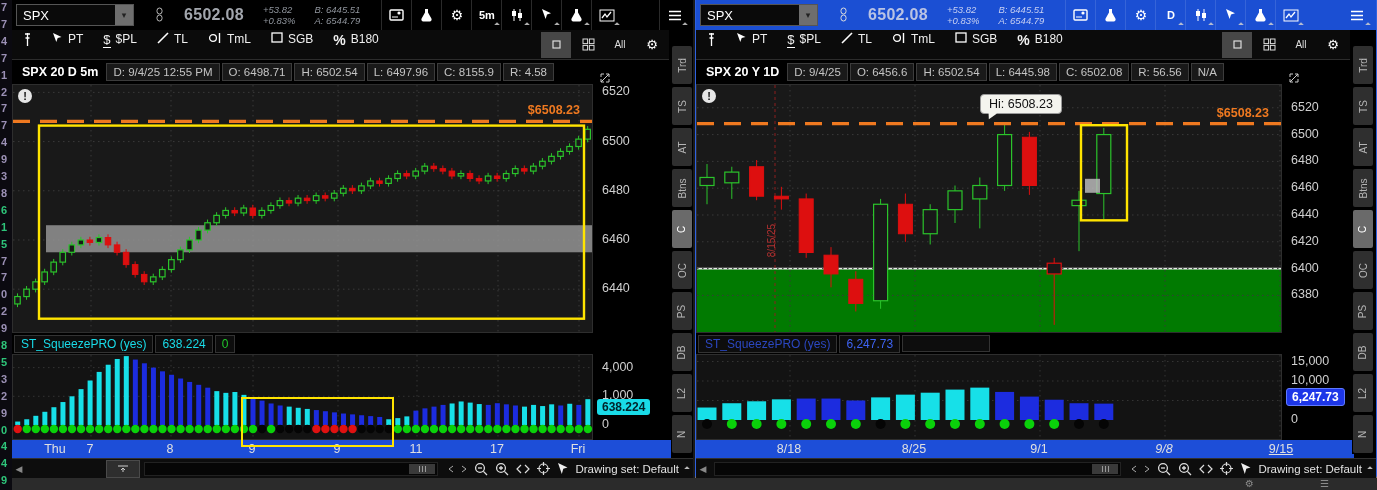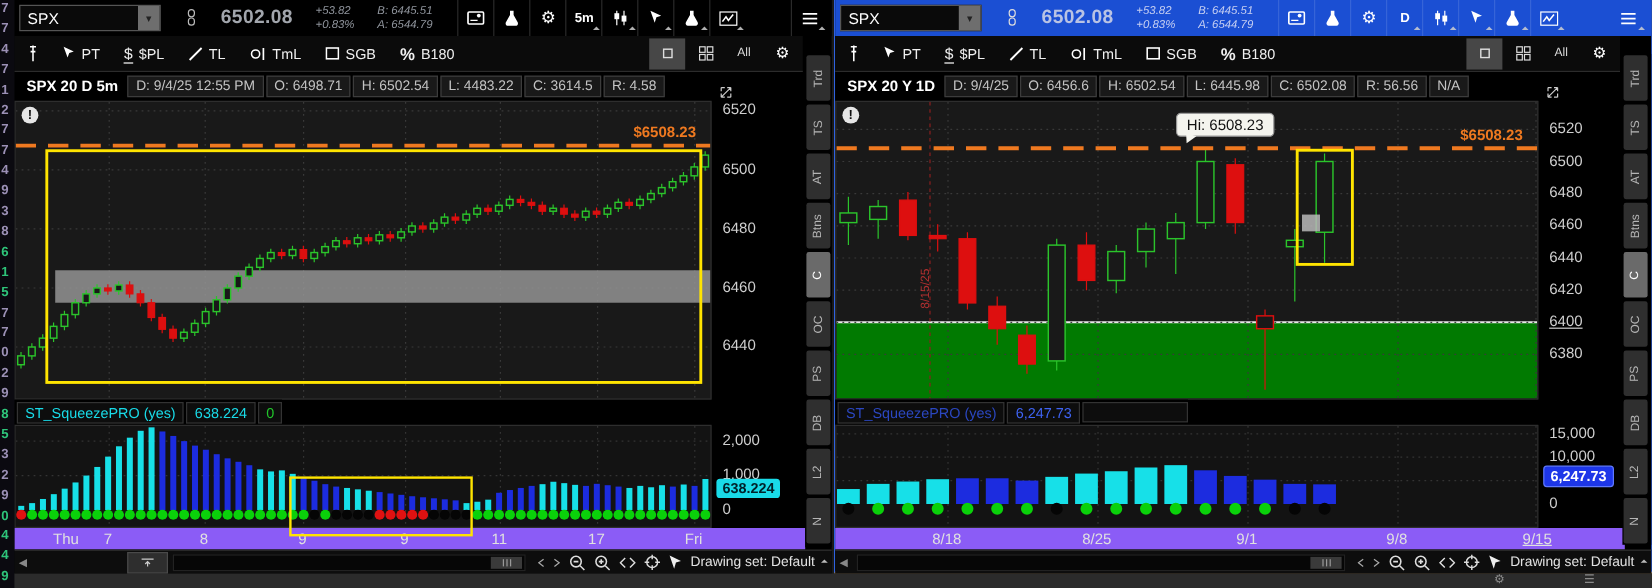--- a/index.html
+++ b/index.html
@@ -36,21 +36,21 @@
   #panel-left .hbtn { border-left:1px solid #2a2a2a; }
   .hbtn.last { margin-left:auto; border-left:none; }
   .hbtn .caret { position:absolute; right:2px; bottom:3px; width:0; height:0; border-left:4px solid transparent; border-top:4px solid #cfcfcf; transform:rotate(-45deg); opacity:.85; }
   .tficon { font-size:11px; font-weight:bold; color:#fff; }
   .sym-uni { font-family:"DejaVu Sans", sans-serif; font-size:14px; color:#fff; }
 
   
   .ctoolbar { position:absolute; left:0; top:30px; height:30px; background:#0b0b0b; border-bottom:1px solid #2c2c2c;
               display:flex; align-items:center; gap:2px; padding:0 2px; }
   #panel-left  .ctoolbar { right:24px; } #panel-right .ctoolbar { right:26px; }
-  .tbtn { display:flex; align-items:center; gap:5px; height:26px; padding:0 9px; color:#f0f0f0; font-size:12px; cursor:pointer; }
+  .tbtn { display:flex; align-items:flex-start; gap:5px; height:26px; padding:0 9px; color:#f0f0f0; font-size:12px; cursor:pointer; }
   .tbtn .ticon { display:flex; align-items:center; }
   .tb-right { margin-left:auto; display:flex; align-items:center; gap:2px; }
   .sqbtn { width:30px; height:26px; display:flex; align-items:center; justify-content:center; cursor:pointer; }
   .sqbtn.lit { background:#474747; }
   .alltxt { font-size:10px; color:#ddd; }
 
   
   .ctitle { position:absolute; left:0; top:60px; height:24px; display:flex; align-items:center; gap:2px; padding-left:4px; background:#000; }
   .tseg { font-size:11.5px; color:#c4c4c4; background:#191919; border:1px solid #3c3c3c; padding:2px 6px; white-space:nowrap; }
   .tseg.first { background:none; border:none; color:#fff; font-weight:bold; font-size:12.5px; }
@@ -79,21 +79,21 @@
   #panel-left  .volwrap { left:0; width:581px; }
   #panel-right .volwrap { left:0; width:586px; }
   .axis-vol { position:absolute; top:354px; height:86px; background:#000; }
   #panel-left  .axis-vol { left:583px; width:76px; }
   #panel-right .axis-vol { left:588px; width:68px; }
   .axis-vol span.tick { position:absolute; left:7px; font-size:12.5px; color:#cfcfcf; }
   .valbox { position:absolute; left:2px; font-size:12px; font-weight:bold; padding:1px 5px; border-radius:3px; white-space:nowrap; }
   #panel-left  .valbox { background:#19dbe8; color:#00222a; }
   #panel-right .valbox { background:#1d36e8; color:#fff; border:1px solid #5f79ff; }
 
-  .xrow { position:absolute; left:0; top:440px; height:18px; background:#8b5cf6; }
+  .xrow { position:absolute; left:0; top:440px; height:18px; background:#1d4ed8; }
   .xrow span { position:absolute; top:2px; transform:translateX(-50%); font-size:12.5px; color:#e0e0e0; }
 
   
   #left-vol-rect { position:absolute; left:229px; top:397px; width:153px; height:50px; border:2px solid #ffe400; z-index:6; }
 
   
   .tooltip { position:absolute; left:283px; top:9px; background:#f4f4ee; color:#111; font-size:12.5px; padding:2px 8px;
              border-radius:4px; border:1px solid #999; z-index:5; white-space:nowrap; }
   .tooltip:after { content:""; position:absolute; left:6px; bottom:-7px; width:0; height:0;
                    border-left:3px solid transparent; border-right:6px solid transparent; border-top:8px solid #f4f4ee; transform:rotate(18deg); }
@@ -306,22 +306,22 @@
             <span class="sym-uni" style="font-size:13px;">⚙</span>
           </span>
       </span>
     </div>
 
     <div class="ctitle" id="title-left">
         <span class="tseg first">SPX 20 D 5m</span>
         <span class="tseg">D: 9/4/25 12:55 PM</span>
         <span class="tseg">O: 6498.71</span>
         <span class="tseg">H: 6502.54</span>
-        <span class="tseg">L: 4483.22</span>
-        <span class="tseg">C: 3614.5</span>
+        <span class="tseg">L: 6497.96</span>
+        <span class="tseg">C: 8155.9</span>
         <span class="tseg">R: 4.58</span>
       </div>
 
     <div class="plotwrap">
       <span class="warnicon">!</span>
       <svg id="svg-left-main" width="579" height="247" viewBox="0 0 579 247">
           <line x1="0" y1="204.18" x2="579" y2="204.18" stroke="#3a3a3a" stroke-width="1" stroke-dasharray="1.5,3.5"></line>
           <line x1="0" y1="154.98" x2="579" y2="154.98" stroke="#3a3a3a" stroke-width="1" stroke-dasharray="1.5,3.5"></line>
           <line x1="0" y1="105.78" x2="579" y2="105.78" stroke="#3a3a3a" stroke-width="1" stroke-dasharray="1.5,3.5"></line>
           <line x1="0" y1="56.58" x2="579" y2="56.58" stroke="#3a3a3a" stroke-width="1" stroke-dasharray="1.5,3.5"></line>
@@ -621,21 +621,21 @@
           <circle cx="538.6500000000001" cy="74" r="4.2" fill="#0ad10a"></circle>
           <circle cx="547.7" cy="74" r="4.2" fill="#0ad10a"></circle>
           <circle cx="556.7500000000001" cy="74" r="4.2" fill="#0ad10a"></circle>
           <circle cx="565.8000000000001" cy="74" r="4.2" fill="#0ad10a"></circle>
           <circle cx="574.8500000000001" cy="74" r="4.2" fill="#0ad10a"></circle>
         </svg>
     </div>
     <div class="axis-vol" id="axis-left-vol">
         <span class="tick" style="top: 63px;">0</span>
         <span class="tick" style="top: 34.3px;">1,000</span>
-        <span class="tick" style="top: 5.6px;">2,000</span>
+        <span class="tick" style="top: 5.6px;">4,000</span>
         <span class="valbox" style="top: 45px;">638.224</span>
       </div>
     <div class="xrow" id="xlabels-left" style="width:659px;">
         <span style="left: 43px;">Thu</span>
         <span style="left: 78px;">7</span>
         <span style="left: 158px;">8</span>
         <span style="left: 240px;">9</span>
         <span style="left: 325px;">9</span>
         <span style="left: 404px;">11</span>
         <span style="left: 485px;">17</span>
@@ -954,21 +954,21 @@
           <rect x="384" y="40.2" width="46" height="95.14" fill="none" stroke="#ffe400" stroke-width="2.4"></rect>
         </svg>
       <span class="tooltip" id="hi-tooltip">Hi: 6508.23</span>
       <span class="vline-label">8/15/25</span>
     </div>
     <div class="axis-main" id="axis-right-main">
       <span class="crossicon"><svg width="12" height="12" viewBox="0 0 12 12">
             <path d="M2 10L10 2M2 2l3 0M2 2l0 3M10 10l-3 0M10 10l0-3M2 10l3 0M2 10l0-3M10 2l-3 0M10 2l0 3" stroke="#ccc"></path>
           </svg></span>
     <span class="tick" style="top: 203.38px;">6380</span>
-        <span class="tick" style="top: 176.58px; text-decoration: underline;">6400</span>
+        <span class="tick" style="top: 176.58px;">6400</span>
         <span class="tick" style="top: 149.78px;">6420</span>
         <span class="tick" style="top: 122.98px;">6440</span>
         <span class="tick" style="top: 96.18px;">6460</span>
         <span class="tick" style="top: 69.38px;">6480</span>
         <span class="tick" style="top: 42.58px;">6500</span>
         <span class="tick" style="top: 15.78px;">6520</span>
       </div>
 
     <div class="studyrow">
       <span class="scell sname">ST_SqueezePRO (yes)</span>
@@ -1026,21 +1026,21 @@
         <span class="tick" style="top: 58px;">0</span>
         <span class="tick" style="top: 38.5px;">5,000</span>
         <span class="tick" style="top: 19px;">10,000</span>
         <span class="tick" style="top: -0.5px;">15,000</span>
         <span class="valbox" style="top: 34px;">6,247.73</span>
       </div>
     <div class="xrow" id="xlabels-right" style="width:658px;">
         <span style="left: 93px;">8/18</span>
         <span style="left: 218px;">8/25</span>
         <span style="left: 343px;">9/1</span>
-        <span style="left: 468px;">9/8</span>
+        <span style="left: 468px; font-style: italic;">9/8</span>
         <span style="left: 585px; text-decoration: underline;">9/15</span>
       </div>
 
     <div class="vtabs" id="vtabs-right">
         <div class="vtab">
           <span>Trd</span>
         </div>
         <div class="vtab">
           <span>TS</span>
         </div>

